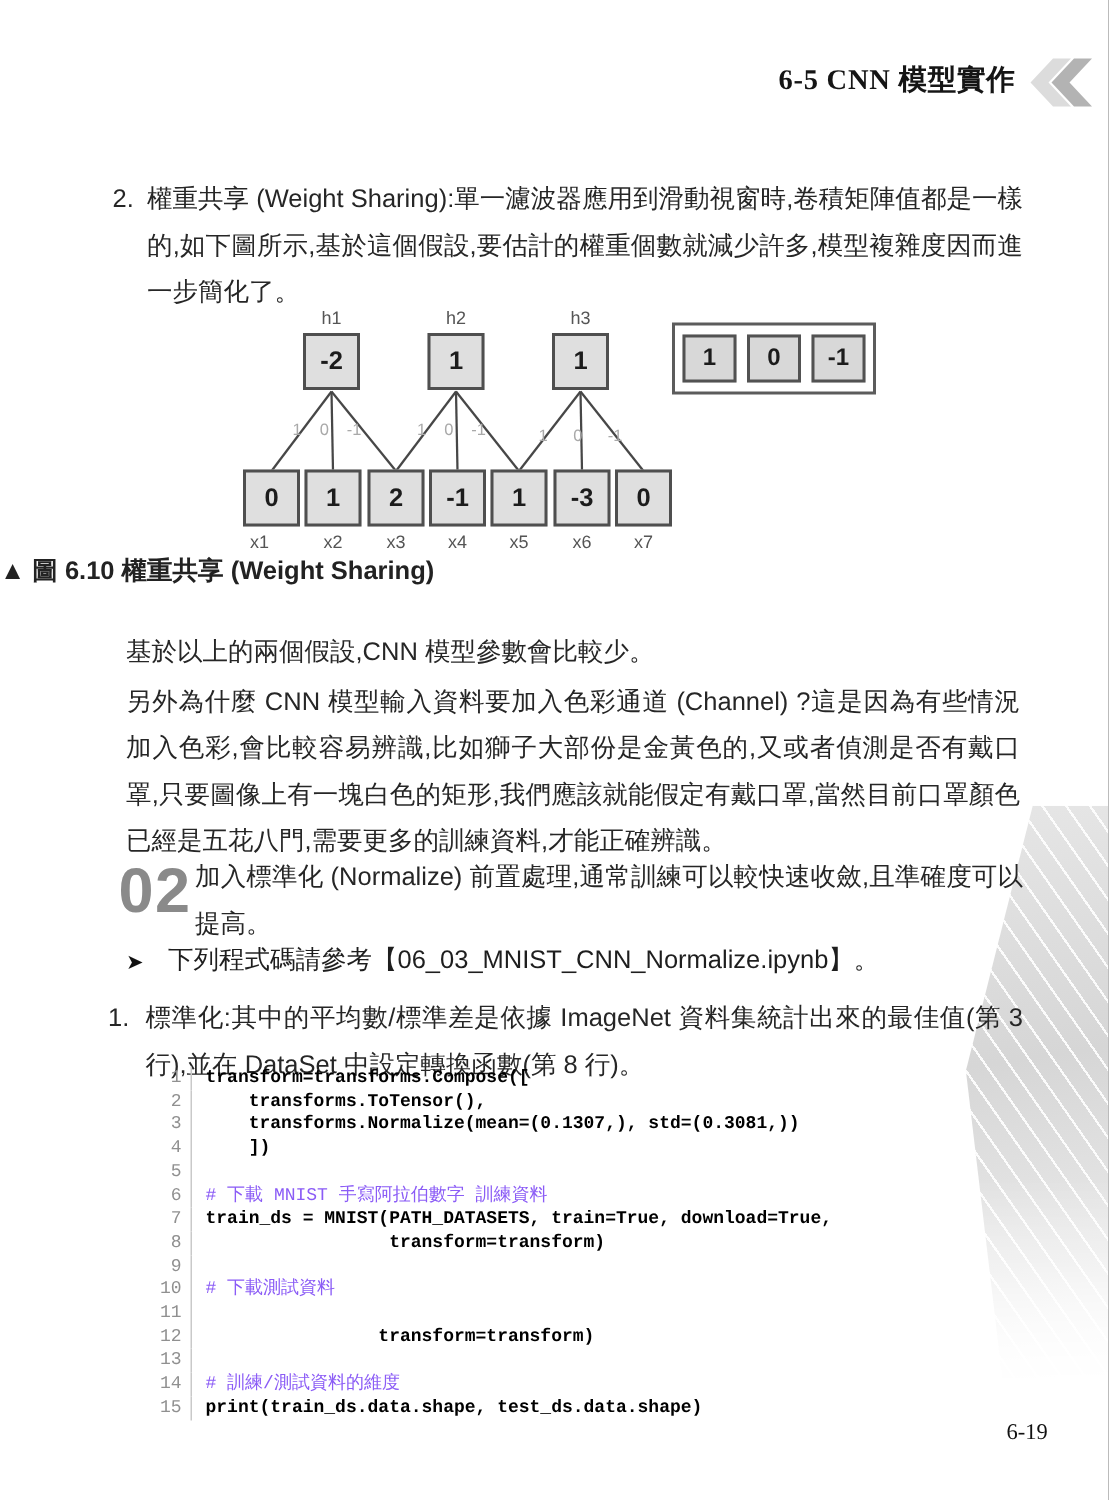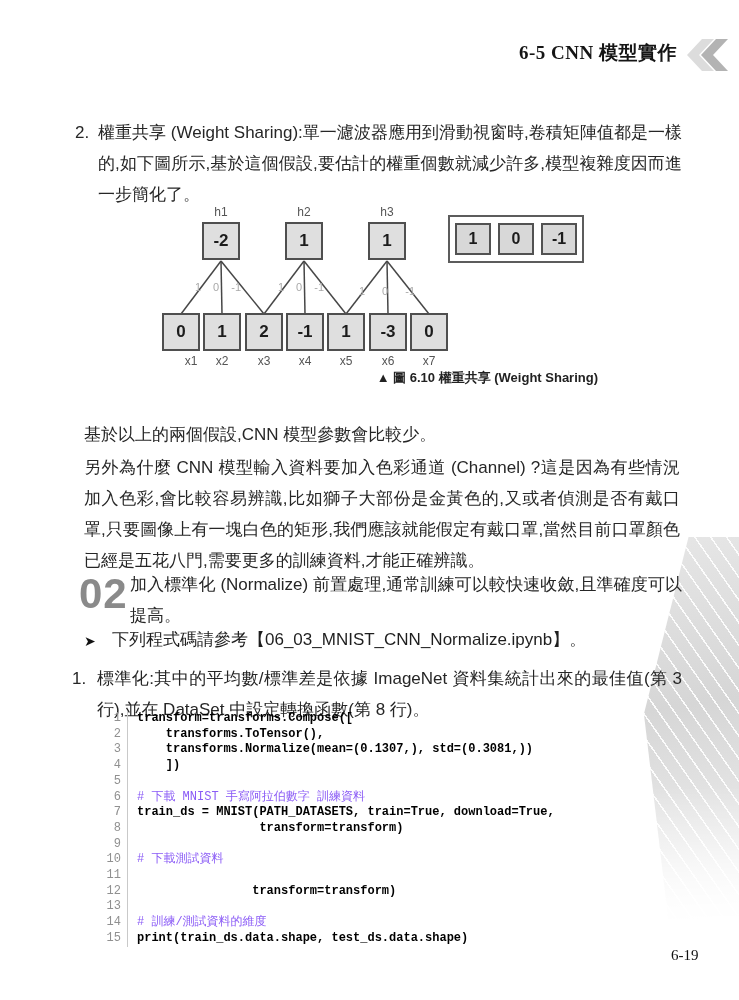--- a/index.html
+++ b/index.html
@@ -45,21 +45,21 @@
   .kernel {
     position:absolute; left:308px; top:10px; width:136px; height:48px;
     background:#fff; border:2px solid #5c5c5c;
     display:flex; align-items:center; justify-content:center; gap:7px;
   }
   .kcell {
     width:36px; height:32px; background:#d8d8d8; border:2px solid #525252;
     display:flex; align-items:center; justify-content:center;
     font-size:16px; font-weight:700; color:#1c1c1c;
   }
-  .caption { position:absolute; top:369px; left:0; width:598px; text-align:right; font-size:13px; font-weight:600; color:#222; }
+  .caption { position:absolute; top:369px; left:0; width:598px; text-align:left; font-size:17px; font-weight:600; color:#222; }
   
   .step-num { position:absolute; top:574px; left:79px; font-size:42px; font-weight:700; color:#8a8a8a; line-height:40px; letter-spacing:1px; }
   .step-text { position:absolute; top:569px; left:130px; width:552px; font-size:17px; line-height:31px; color:#262626; text-align:justify; }
   
   .bullet-line { position:absolute; top:626px; left:84px; width:600px; font-size:17px; line-height:28px; color:#1e1e1e; display:flex; }
   .bullet-marker { flex:0 0 28px; font-size:14px; padding-top:1px; color:#111; }
   
   .code { position:absolute; top:711px; left:104px; width:560px; font-family:"Liberation Mono","DejaVu Sans Mono",monospace; font-size:12px; line-height:15.7px; }
   .code-row { display:flex; white-space:pre; }
   .ln { flex:0 0 24px; text-align:right; color:#909090; padding-right:6px; border-right:1px solid #c9c9c9; }
@@ -127,21 +127,21 @@
       </div>
 
       <div class="nodebox" style="left:22px;  top:108px;">0</div>
       <div class="nodebox" style="left:63px;  top:108px;">1</div>
       <div class="nodebox" style="left:105px; top:108px;">2</div>
       <div class="nodebox" style="left:146px; top:108px;">-1</div>
       <div class="nodebox" style="left:187px; top:108px;">1</div>
       <div class="nodebox" style="left:229px; top:108px;">-3</div>
       <div class="nodebox" style="left:270px; top:108px;">0</div>
 
-      <div class="nlabel" style="left:32px;  top:149px;">x1</div>
+      <div class="nlabel" style="left:14px;  top:149px;">x1</div>
       <div class="nlabel" style="left:63px;  top:149px;">x2</div>
       <div class="nlabel" style="left:105px; top:149px;">x3</div>
       <div class="nlabel" style="left:146px; top:149px;">x4</div>
       <div class="nlabel" style="left:187px; top:149px;">x5</div>
       <div class="nlabel" style="left:229px; top:149px;">x6</div>
       <div class="nlabel" style="left:270px; top:149px;">x7</div>
 
       <div class="kernel">
         <div class="kcell">1</div>
         <div class="kcell">0</div>

